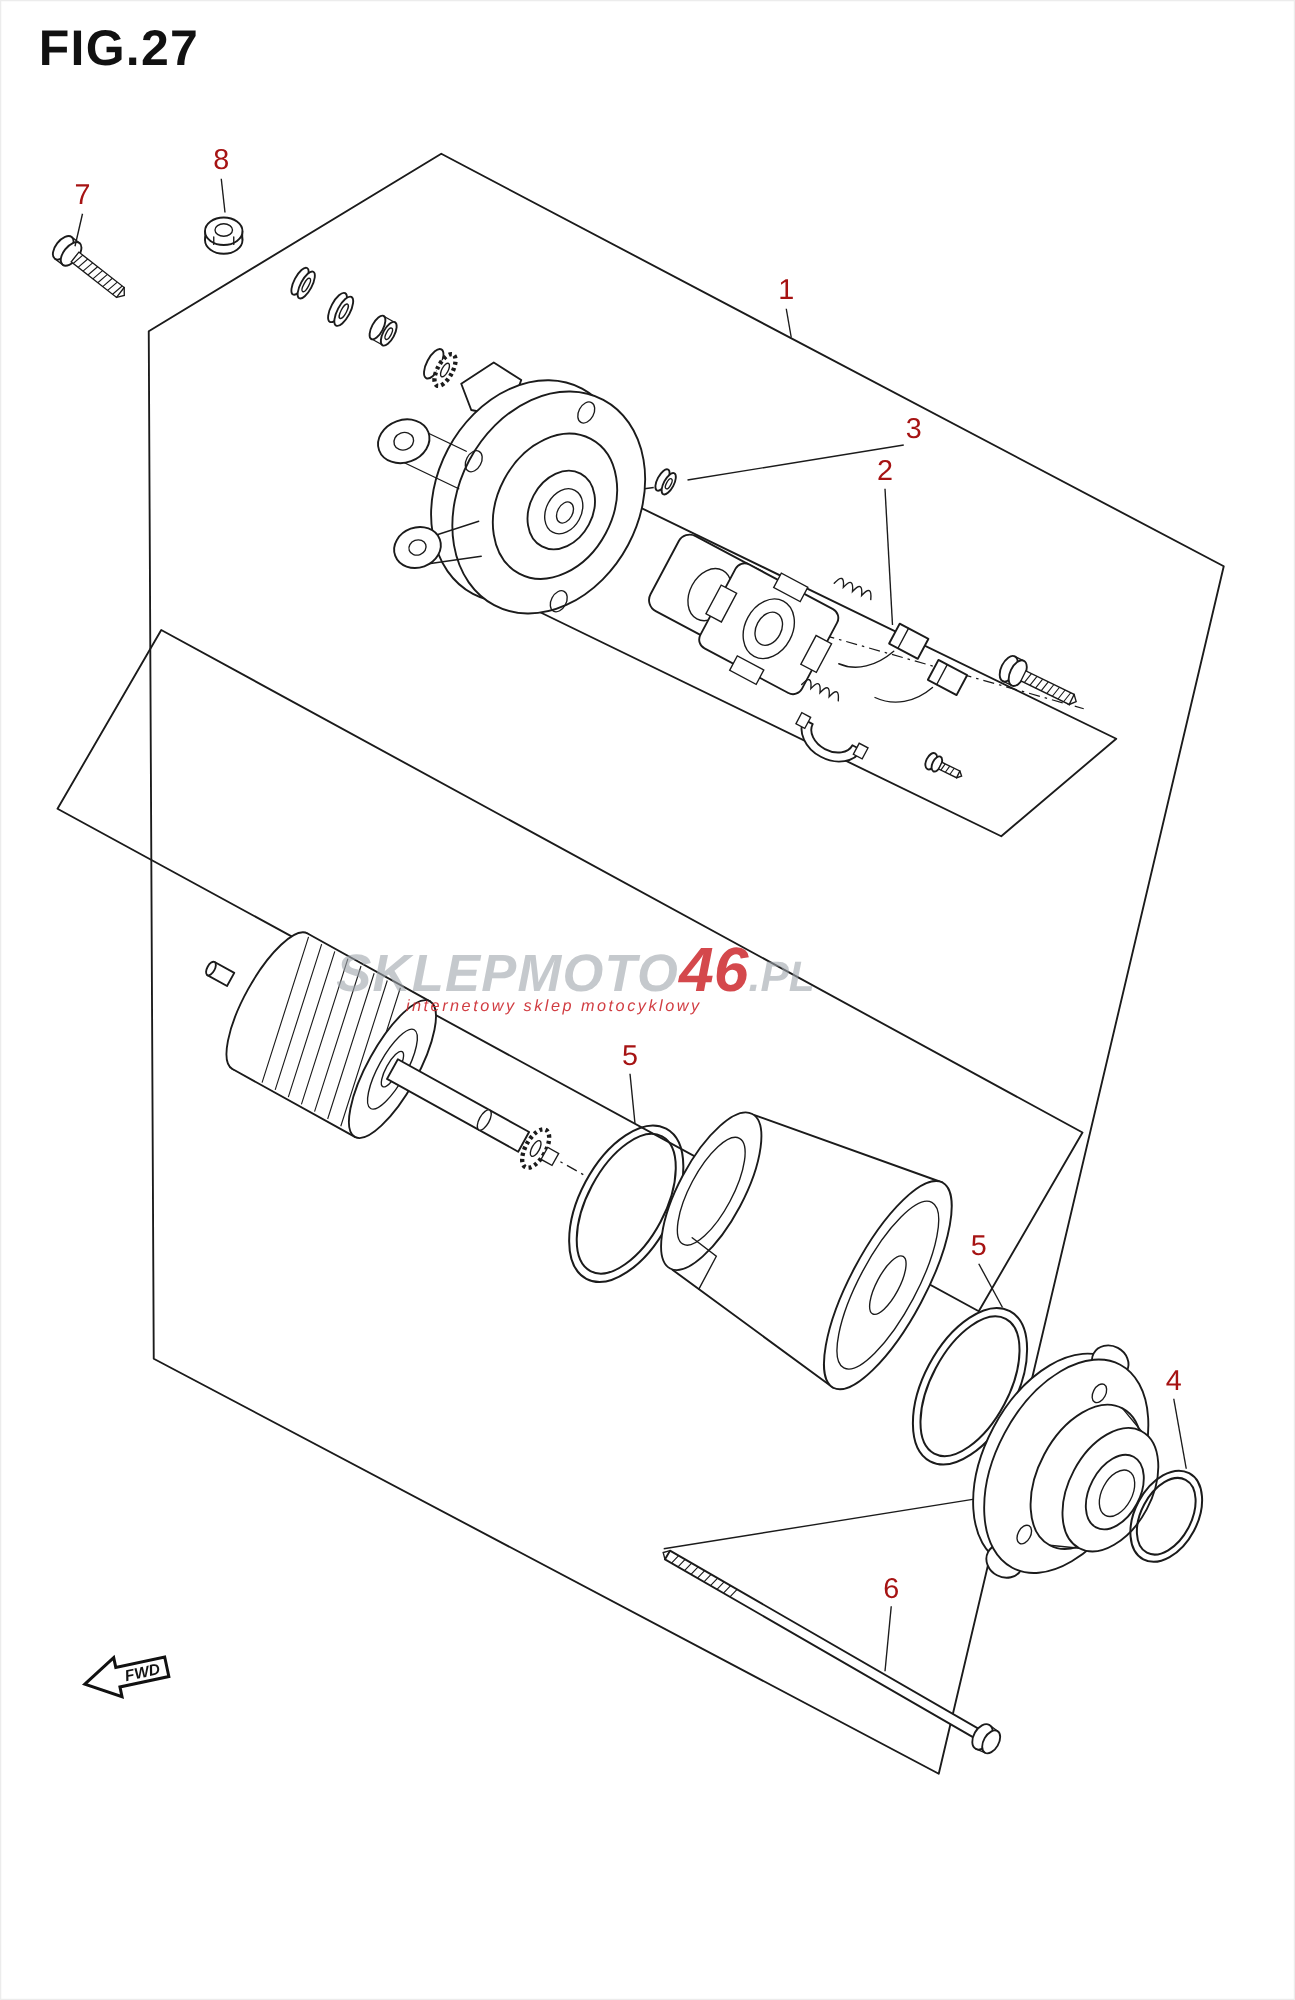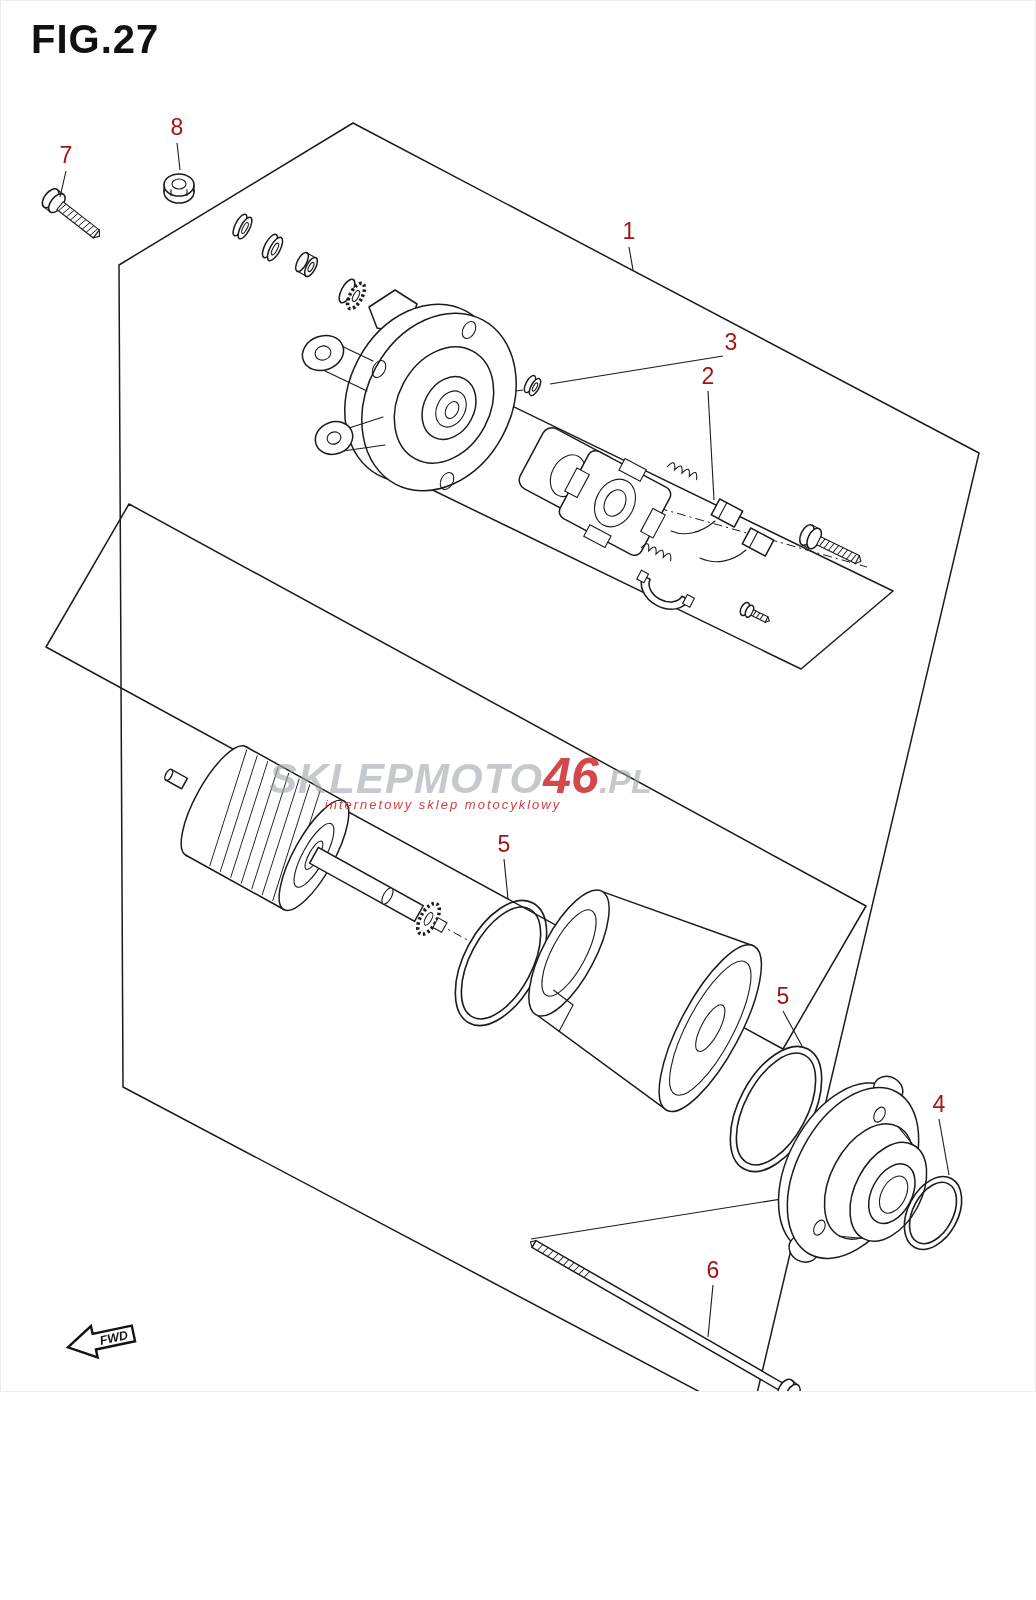--- a/index.html
+++ b/index.html
@@ -1,17 +1,17 @@
 <!DOCTYPE html>
 <html><head>
 <meta charset="utf-8">
 <style>
   html,body { margin:0; padding:0; background:#ffffff; }
   .page {
-    position:relative; width:1036px; height:1392px; background:#ffffff;
+    position:relative; width:1036px; height:1600px; background:#ffffff;
     font-family:"Liberation Sans", sans-serif; overflow:hidden;
     border:1px solid #ececec; box-sizing:border-box;
   }
   .fig-title {
     position:absolute; left:30px; top:16px; font-size:40px; font-weight:700;
     color:#111; letter-spacing:1px; z-index:3;
   }
   .footer { position:absolute; left:30px; top:1532px; z-index:3; color:#1c1c1c; }
   .footer-code { font-size:21px; letter-spacing:0.5px; }
   .footer-name { font-size:21px; margin-top:7px; }

